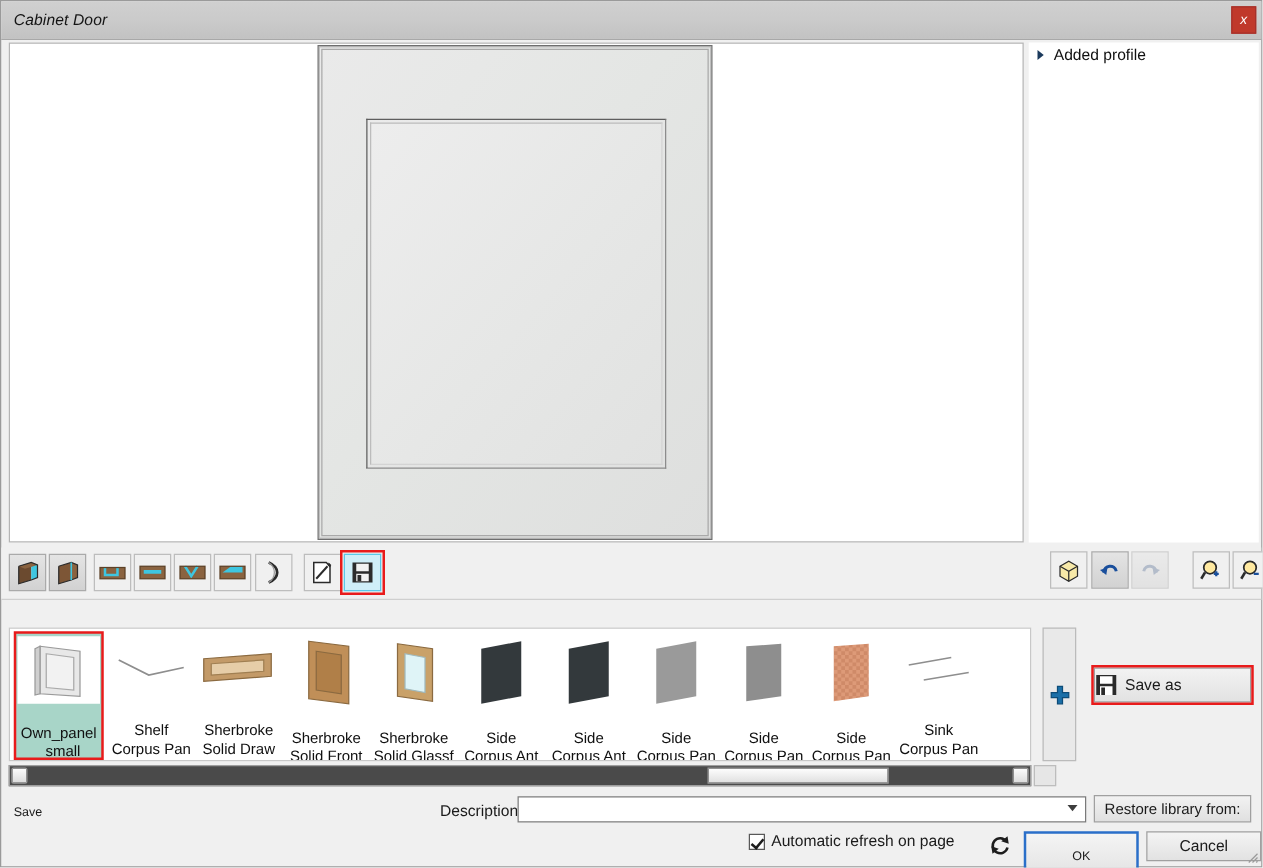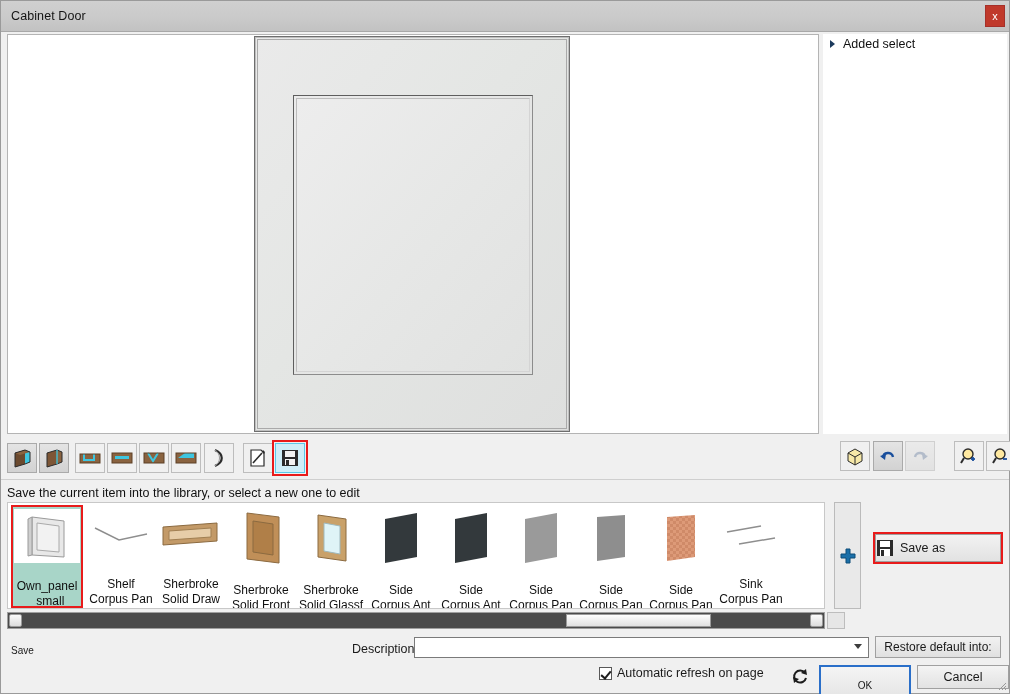--- a/index.html
+++ b/index.html
@@ -18,20 +18,21 @@
     background: #f0f0f0;
     border: 1px solid #9a9a9a;
   }
 
   
   #titlebar {
     position: absolute; left: 0; top: 0;
     width: 1008px; height: 31px;
     background: linear-gradient(to bottom, #d0d0d0 0%, #cacaca 55%, #c2c2c2 100%);
     border-bottom: 1px solid #a8a8a8;
+    font-style: italic;
   }
   #title-text {
     position: absolute; left: 10px; top: 8px;
     font-size: 12.5px; color: #141414;
     letter-spacing: .1px;
   }
   #close-btn {
     position: absolute; right: 4px; top: 4px;
     width: 20px; height: 22px;
     background: #c0392b;
@@ -330,21 +331,21 @@
       <div id="door-frame-inner"></div>
       <div id="door-panel">
         <div id="door-panel-bevel"></div>
       </div>
     </div>
   </div>
 
   <div id="tree-panel">
     <div class="tree-item">
       <span class="tree-arrow"></span>
-      <span>Added select</span>
+      <span>Added profile</span>
     </div>
   </div>
 
   <div id="toolbar">
 
     <div class="tool-group" style="left:6px; top:442px;"></div>
 
     <div class="tool-group" style="left:6px; top:5px;">
       <div class="tool-btn">
         <svg width="22" height="22" viewBox="0 0 22 22">
@@ -459,21 +460,20 @@
       <div class="tool-btn flat">
         <svg width="20" height="20" viewBox="0 0 20 20">
           <circle cx="9" cy="8" r="5" fill="#ffe9a0" stroke="#2b2b2b" stroke-width="1.4"></circle>
           <line x1="5" y1="12" x2="2" y2="17" stroke="#2b2b2b" stroke-width="2"></line>
           <line x1="12" y1="13" x2="16" y2="13" stroke="#1a4f9c" stroke-width="1.8"></line>
         </svg>
       </div>
     </div>
   </div>
 
-  <div id="hint">Save the current item into the library, or select a new one to edit</div>
 
   <div id="library">
 
     <div class="lib-item selected" style="left:4px;">
       <div class="lib-thumb">
         <svg width="54" height="54" viewBox="0 0 54 54">
           <polygon points="12,8 44,12 44,48 12,46" fill="#e8e8e8" stroke="#9a9a9a" stroke-width="1"></polygon>
           <polygon points="17,14 39,17 39,43 17,41" fill="#f2f2f2" stroke="#aaaaaa" stroke-width="1"></polygon>
           <polygon points="8,10 12,8 12,46 8,47" fill="#cfcfcf" stroke="#9a9a9a" stroke-width="1"></polygon>
         </svg>
@@ -616,21 +616,21 @@
     <div class="hs-arrow" id="hs-left"></div>
     <div id="hs-thumb"></div>
     <div class="hs-arrow" id="hs-right"></div>
   </div>
   <div id="hs-endbox"></div>
 
   <div id="desc-label">Description</div>
   <div id="desc-combo">
     <span id="desc-chevron"></span>
   </div>
-  <div id="restore-btn">Restore default into:</div>
+  <div id="restore-btn">Restore library from:</div>
 
   <div id="save-status">Save</div>
 
   <div id="autorefresh-wrap">
     <span id="autorefresh-box"></span>
     <span>Automatic refresh on page</span>
   </div>
 
   <div id="refresh-btn">
     <svg width="18" height="18" viewBox="0 0 18 18">

